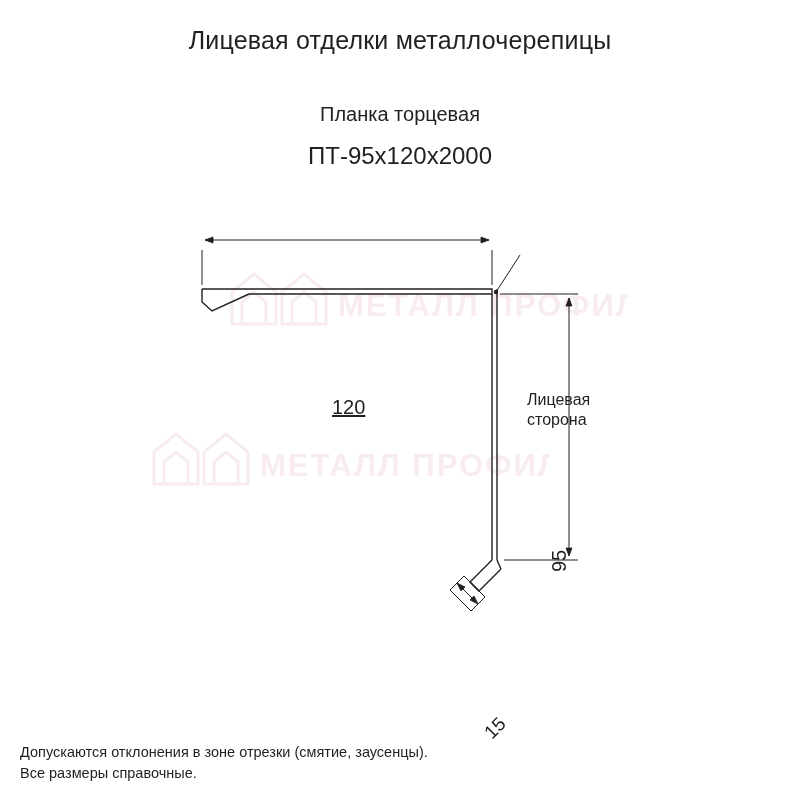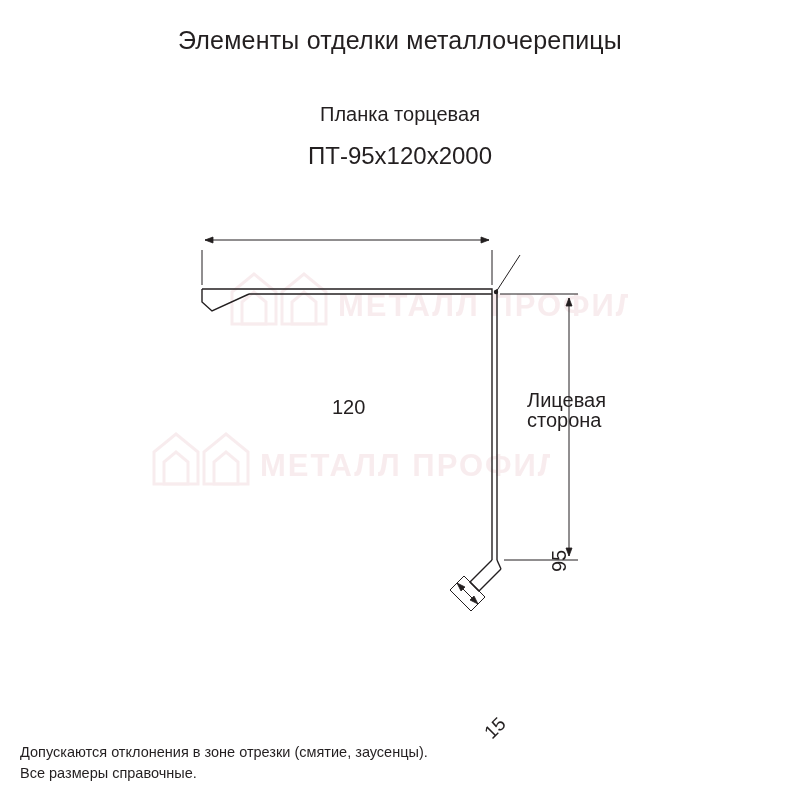--- a/index.html
+++ b/index.html
@@ -71,29 +71,29 @@
     height: 450px;
   }
 
   
   .dim {
     position: absolute;
     font-size: 20px;
     color: #231f20;
     white-space: nowrap;
   }
-  .dim-120 { left: 332px; top: 216px; }
+  .dim-120 { left: 332px; top: 216px; text-decoration: underline; }
   .dim-95  { left: 548px; top: 392px; transform: rotate(-90deg); transform-origin: left top; }
   .dim-15  { left: 480px; top: 548px; transform: rotate(-45deg); transform-origin: left top; font-size: 19px; }
 
   .leader-label {
     position: absolute;
     left: 527px;
     top: 210px;
-    font-size: 20px;
+    font-size: 16px;
     line-height: 20px;
     color: #231f20;
     white-space: nowrap;
   }
 
   
   .notes {
     position: absolute;
     left: 20px;
     bottom: 16px;
@@ -101,21 +101,21 @@
     line-height: 21px;
     color: #231f20;
   }
   .notes div { white-space: nowrap; }
 </style>
 </head>
 <body>
 
 <div class="sheet">
 
-  <div class="title-main">Элементы отделки металлочерепицы</div>
+  <div class="title-main">Лицевая отделки металлочерепицы</div>
   <div class="title-sub">Планка торцевая</div>
   <div class="title-code">ПТ-95х120х2000</div>
 
   <div class="wm wm-1">
     <svg width="400" height="80" viewBox="0 0 400 80" xmlns="http://www.w3.org/2000/svg">
       <g fill="none" stroke="#e9c3c8" stroke-width="3">
         <path d="M4 66 L4 34 L26 16 L48 34 L48 66 Z"></path>
         <path d="M14 66 L14 44 L26 34 L38 44 L38 66 Z"></path>
         <path d="M54 66 L54 34 L76 16 L98 34 L98 66 Z"></path>
         <path d="M64 66 L64 44 L76 34 L88 44 L88 66 Z"></path>

